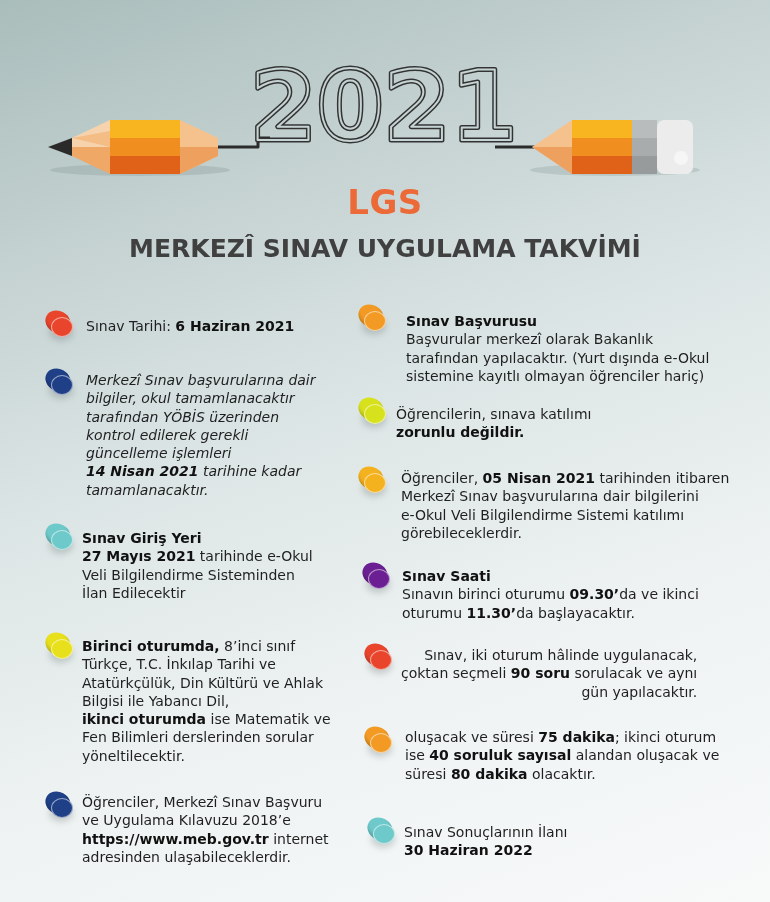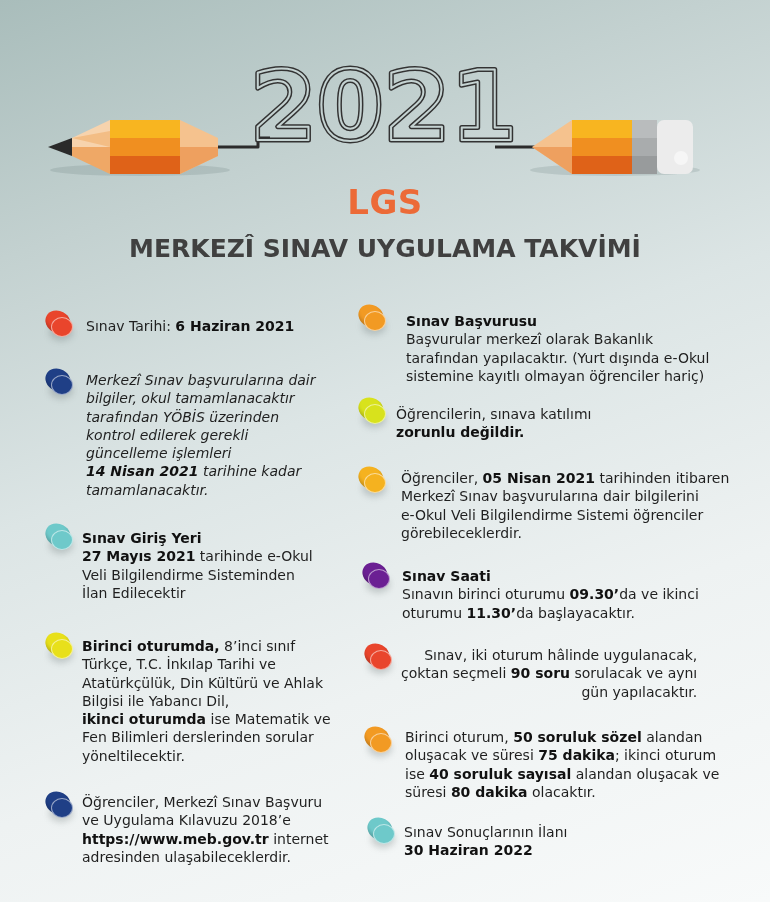--- a/index.html
+++ b/index.html
@@ -164,21 +164,21 @@
       <span class="line"><b>zorunlu değildir.</b></span>
     </div>
     <div class="pin" style="left: 358px; top: 467px;">
       <div class="shadow"></div>
       <div class="body" style="background:#f5b21f"></div>
       <div class="cap" style="background:#f5b21f"></div>
     </div>
     <div class="item" style="left: 401px; top: 469px;">
       <span class="line">Öğrenciler, <b>05 Nisan 2021</b> tarihinden itibaren</span>
       <span class="line">Merkezî Sınav başvurularına dair bilgilerini</span>
-      <span class="line">e-Okul Veli Bilgilendirme Sistemi öğrenciler</span>
+      <span class="line">e-Okul Veli Bilgilendirme Sistemi katılımı</span>
       <span class="line">görebileceklerdir.</span>
     </div>
     <div class="pin" style="left: 362px; top: 563px;">
       <div class="shadow"></div>
       <div class="body" style="background:#6b1f93"></div>
       <div class="cap" style="background:#6b1f93"></div>
     </div>
     <div class="item" style="left: 402px; top: 567px;">
       <span class="line"><b>Sınav Saati</b></span>
       <span class="line">Sınavın birinci oturumu <b>09.30’</b>da ve ikinci</span>
@@ -193,21 +193,20 @@
       <span class="line">Sınav, iki oturum hâlinde uygulanacak,</span>
       <span class="line">çoktan seçmeli <b>90 soru</b> sorulacak ve aynı</span>
       <span class="line">gün yapılacaktır.</span>
     </div>
     <div class="pin" style="left: 364px; top: 727px;">
       <div class="shadow"></div>
       <div class="body" style="background:#f29a23"></div>
       <div class="cap" style="background:#f29a23"></div>
     </div>
     <div class="item" style="left: 405px; top: 728px;">
-      <span class="line">Birinci oturum, <b>50 soruluk sözel</b> alandan</span>
       <span class="line">oluşacak ve süresi <b>75 dakika</b>; ikinci oturum</span>
       <span class="line">ise <b>40 soruluk sayısal</b> alandan oluşacak ve</span>
       <span class="line">süresi <b>80 dakika</b> olacaktır.</span>
     </div>
     <div class="pin" style="left: 367px; top: 818px;">
       <div class="shadow"></div>
       <div class="body" style="background:#6ec9ca"></div>
       <div class="cap" style="background:#6ec9ca"></div>
     </div>
     <div class="item" style="left: 404px; top: 823px;">

